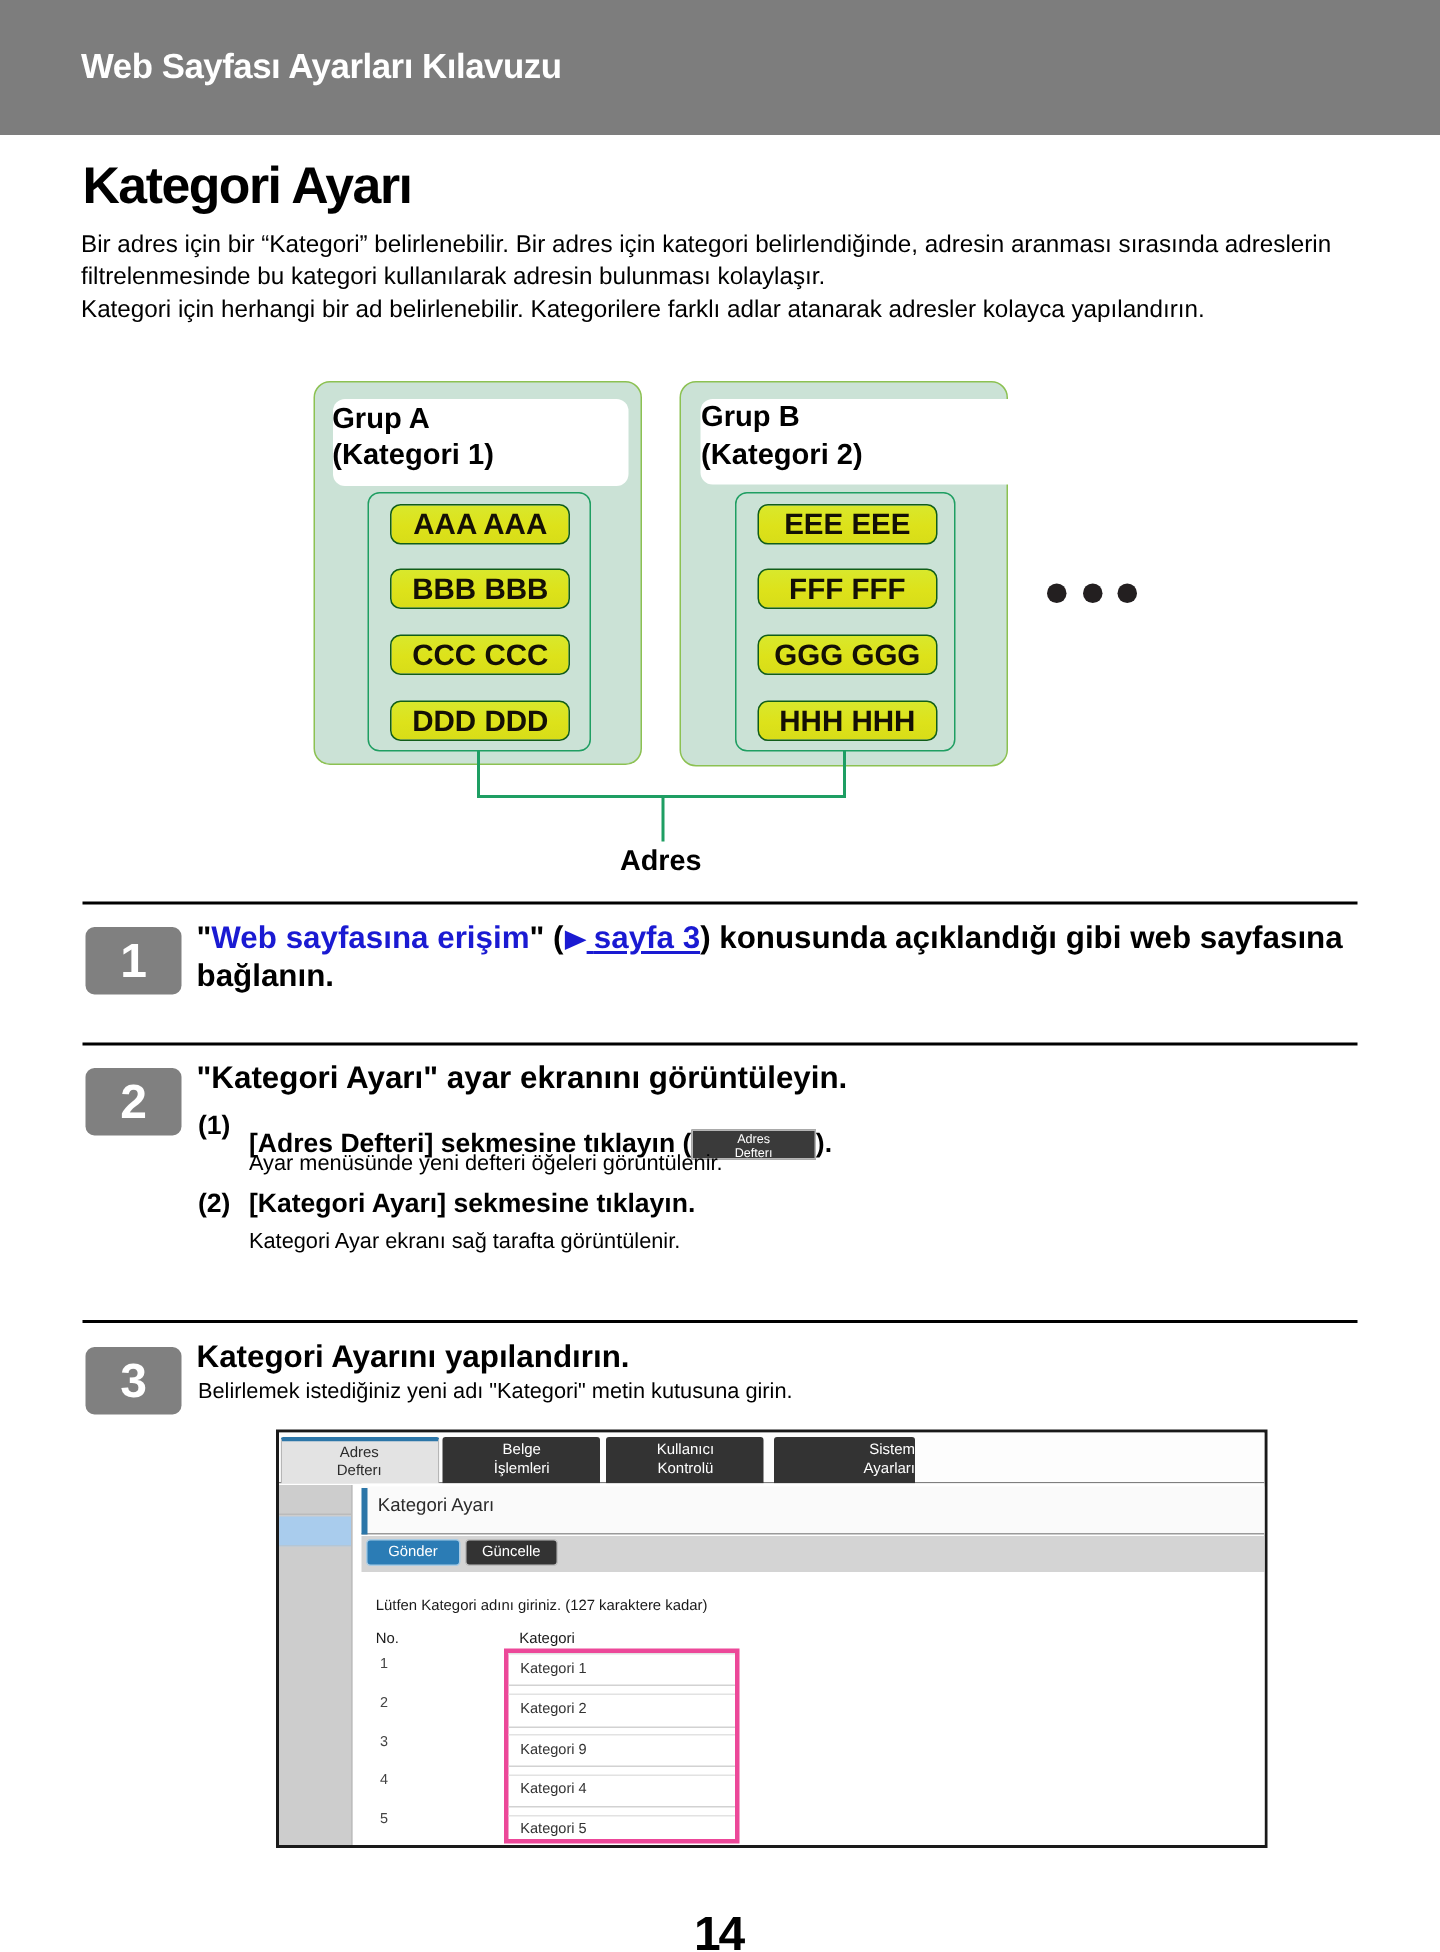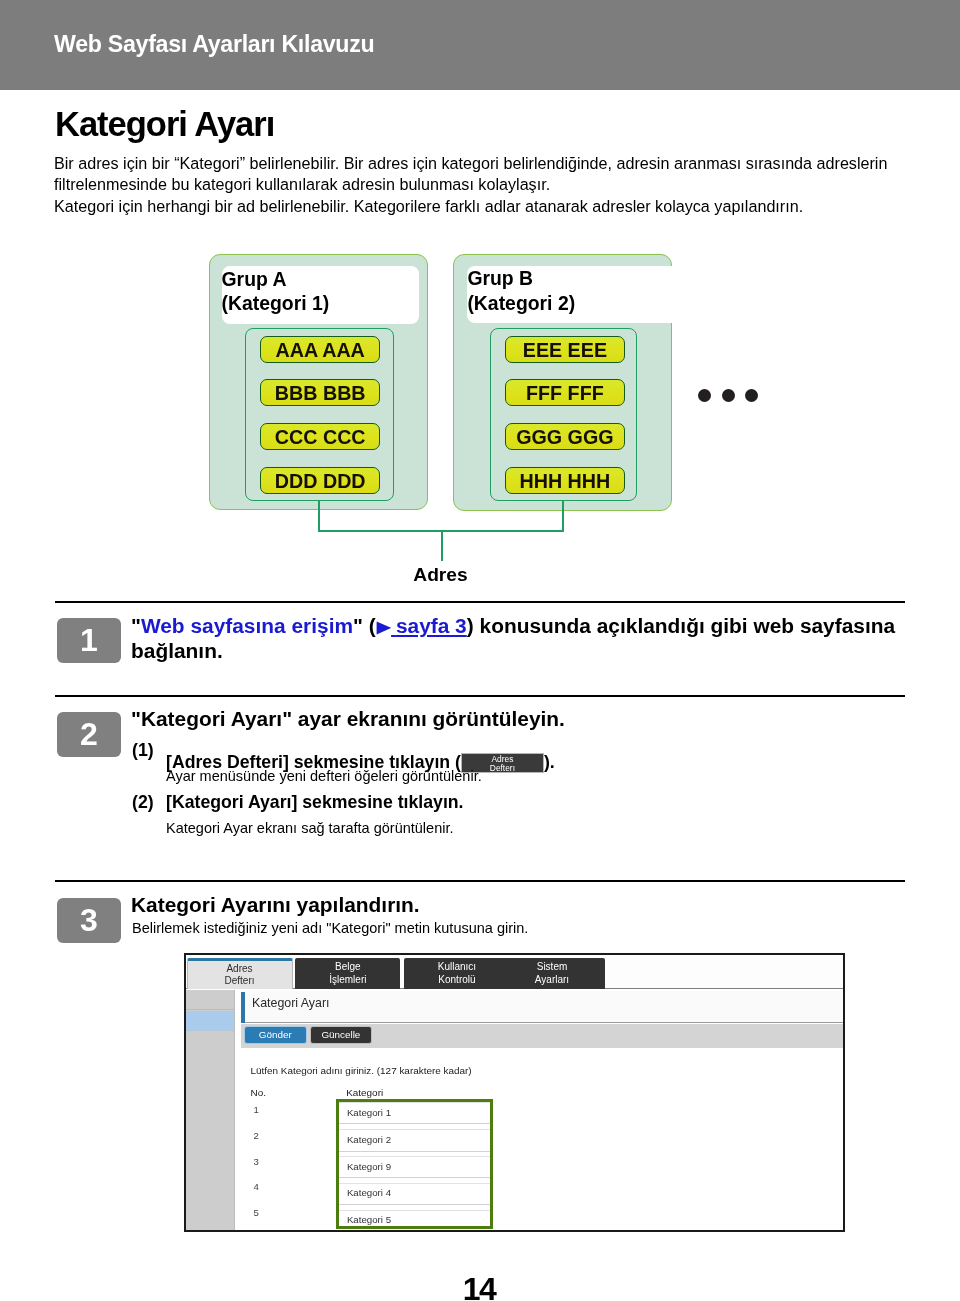--- a/index.html
+++ b/index.html
@@ -87,21 +87,21 @@
   .sbtn{position:absolute;top:2.2px;height:17.8px;border-radius:3px;font-size:9.9px;color:#fff;
         display:flex;align-items:center;justify-content:center;box-sizing:border-box;}
   #btn-gonder{left:2.9px;width:63px;background:#2b7cb5;border:1.2px solid #a8cbe4;}
   #btn-guncelle{left:69px;width:62px;background:#333333;border:1.2px solid #bdbdbd;}
   #formarea{position:absolute;left:0;top:58.8px;width:602px;height:182px;background:#fff;}
   #hint{position:absolute;left:9.6px;top:17.3px;font-size:9.93px;color:#1a1a1a;}
   #col-no{position:absolute;left:9.6px;top:39.1px;font-size:9.93px;color:#1a1a1a;}
   #col-kat{position:absolute;left:105.3px;top:39.1px;font-size:9.93px;color:#1a1a1a;}
   .rownum{position:absolute;left:12.5px;font-size:9.6px;color:#444;}
   #inputbox{position:absolute;left:95px;top:51.5px;width:157.5px;height:130px;
-            border:3px solid #4d7c0f;box-sizing:border-box;background:#fff;}
+            border:3px solid #ec4899;box-sizing:border-box;background:#fff;}
   .inputrow{position:absolute;left:0;width:151.5px;height:22.2px;border-bottom:1px solid #d2d2d2;
             border-top:1px solid #e2e2e2;box-sizing:border-box;}
   .inputrow span{position:absolute;left:8px;top:3.5px;font-size:9.7px;color:#333;}
 
   #pagenum{position:absolute;left:0;top:1271px;width:958px;text-align:center;font-size:32px;letter-spacing:-1.5px;font-weight:bold;}
 </style>
 </head>
 <body>
 
 <div class="page" id="page">
@@ -179,21 +179,21 @@
         <div>Defterı</div>
       </div>
       <div class="tab" style="left:109.2px;width:105.3px;">
         <div>Belge</div>
         <div>İşlemleri</div>
       </div>
       <div class="tab" style="left:218.4px;width:105.1px;">
         <div>Kullanıcı</div>
         <div>Kontrolü</div>
       </div>
-      <div class="tab" style="left:313px;width:106px;">
+      <div class="tab" style="left:330px;width:94px;align-items:flex-end;">
         <div>Sistem</div>
         <div>Ayarları</div>
       </div>
     </div>
     <div id="shotbody">
       <div id="sidebar">
         <div class="srow" style="top:0;height:20px;border-bottom:1px solid #bbb;background:#cdcdcd;"></div>
         <div class="srow" style="top:20.7px;height:20.6px;border-bottom:1px solid #b3c6d6;background:#a9cced;"></div>
         <div class="srow" style="top:41.3px;height:198px;background:#cdcdcd;"></div>
       </div>

